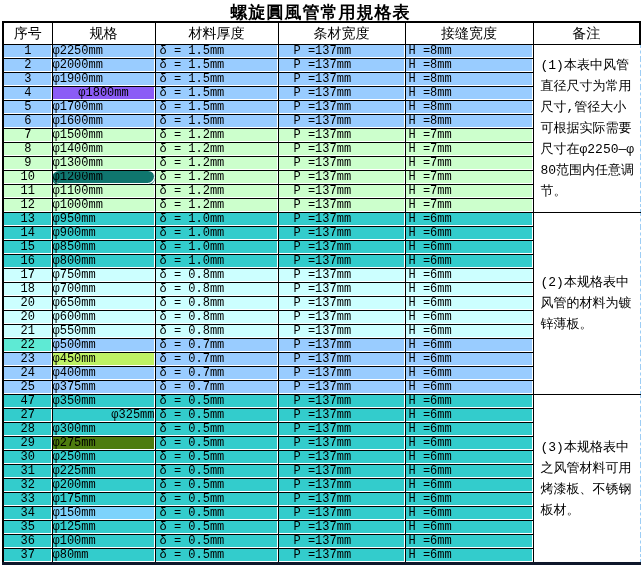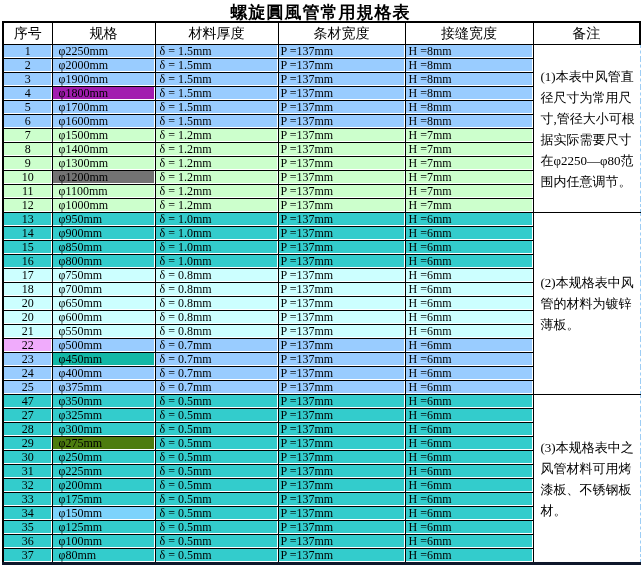--- a/index.html
+++ b/index.html
@@ -1,21 +1,21 @@
 <!DOCTYPE html>
 <html><head>
 <meta charset="utf-8">
 <style>
   html,body { margin:0; padding:0; background:#ffffff; }
   body {
     width:641px; height:565px; overflow:hidden;
     font-family:"Liberation Serif","DejaVu Serif",serif;
     color:#000;
   }
-  .page { position:relative; width:641px; height:423px; background:#fff; }
+  .page { position:relative; width:641px; height:423px; background:#fff;font-family:Liberation Mono, monospace; }
   .title {
     position:absolute; top:1px; left:0; width:641px;
     text-align:center; font-size:17px; font-weight:bold;
     letter-spacing:1px;
   }
   table.spec {
     position:absolute; top:21px; left:2px;
     border-collapse:collapse; table-layout:fixed;
     border-left:2px solid #000; border-top:2px solid #000; border-bottom:4px solid #0f172a;
   }
@@ -32,23 +32,23 @@
     padding:0; overflow:hidden; white-space:nowrap;
   }
   th.last { border-right:2px solid #000; }
   td {
     border:1px solid #000;
     height:13px; padding:0; font-size:12px; line-height:13px;
     overflow:hidden; white-space:nowrap;
   }
   td.cell { box-shadow: inset -1px -1px 0 #ffffff; }
   td.c-no    { text-align:center; }
-  td.c-spec  { text-align:left; padding-left:6px; }
+  td.c-spec  { text-align:left; }
   td.c-thick { text-align:left; padding-left:4px; }
-  td.c-strip { text-align:left; padding-left:2px; }
+  td.c-strip { text-align:left; padding-left:15px; }
   td.c-seam  { text-align:left; padding-left:3px; }
   td.remark {
     background:#fff; vertical-align:middle;
     border-left:1px solid #000;
     border-right:1px dashed #9dcdf5;
     border-bottom:1px dashed #9dcdf5;
     font-size:13px; line-height:21px;
     padding:2px 4px 2px 7px;
     white-space:normal; word-break:break-all; text-align:left;
   }
@@ -97,21 +97,21 @@
         </tr>
         <tr>
           <td class="cell c-no" style="background: rgb(153, 204, 255);">3</td>
           <td class="cell c-spec" style="background: rgb(153, 204, 255);">φ1900mm</td>
           <td class="cell c-thick" style="background: rgb(153, 204, 255);">δ = 1.5mm</td>
           <td class="cell c-strip" style="background: rgb(153, 204, 255);">P =137mm</td>
           <td class="cell c-seam" style="background: rgb(153, 204, 255);">H =8mm</td>
         </tr>
         <tr>
           <td class="cell c-no" style="background: rgb(153, 204, 255);">4</td>
-          <td class="cell c-spec" style="background: #a21caf;">φ1800mm</td>
+          <td class="cell c-spec" style="background: #8b5cf6; text-align: center;">φ1800mm</td>
           <td class="cell c-thick" style="background: rgb(153, 204, 255);">δ = 1.5mm</td>
           <td class="cell c-strip" style="background: rgb(153, 204, 255);">P =137mm</td>
           <td class="cell c-seam" style="background: rgb(153, 204, 255);">H =8mm</td>
         </tr>
         <tr>
           <td class="cell c-no" style="background: rgb(153, 204, 255);">5</td>
           <td class="cell c-spec" style="background: rgb(153, 204, 255);">φ1700mm</td>
           <td class="cell c-thick" style="background: rgb(153, 204, 255);">δ = 1.5mm</td>
           <td class="cell c-strip" style="background: rgb(153, 204, 255);">P =137mm</td>
           <td class="cell c-seam" style="background: rgb(153, 204, 255);">H =8mm</td>
@@ -139,21 +139,21 @@
         </tr>
         <tr>
           <td class="cell c-no" style="background: rgb(204, 255, 204);">9</td>
           <td class="cell c-spec" style="background: rgb(204, 255, 204);">φ1300mm</td>
           <td class="cell c-thick" style="background: rgb(204, 255, 204);">δ = 1.2mm</td>
           <td class="cell c-strip" style="background: rgb(204, 255, 204);">P =137mm</td>
           <td class="cell c-seam" style="background: rgb(204, 255, 204);">H =7mm</td>
         </tr>
         <tr>
           <td class="cell c-no" style="background: rgb(204, 255, 204);">10</td>
-          <td class="cell c-spec" style="background: #737373;">φ1200mm</td>
+          <td class="cell c-spec" style="background: #0f766e; border-radius: 7px;">φ1200mm</td>
           <td class="cell c-thick" style="background: rgb(204, 255, 204);">δ = 1.2mm</td>
           <td class="cell c-strip" style="background: rgb(204, 255, 204);">P =137mm</td>
           <td class="cell c-seam" style="background: rgb(204, 255, 204);">H =7mm</td>
         </tr>
         <tr>
           <td class="cell c-no" style="background: rgb(204, 255, 204);">11</td>
           <td class="cell c-spec" style="background: rgb(204, 255, 204);">φ1100mm</td>
           <td class="cell c-thick" style="background: rgb(204, 255, 204);">δ = 1.2mm</td>
           <td class="cell c-strip" style="background: rgb(204, 255, 204);">P =137mm</td>
           <td class="cell c-seam" style="background: rgb(204, 255, 204);">H =7mm</td>
@@ -223,29 +223,29 @@
           <td class="cell c-seam" style="background: rgb(204, 255, 255);">H =6mm</td>
         </tr>
         <tr>
           <td class="cell c-no" style="background: rgb(204, 255, 255);">21</td>
           <td class="cell c-spec" style="background: rgb(204, 255, 255);">φ550mm</td>
           <td class="cell c-thick" style="background: rgb(204, 255, 255);">δ = 0.8mm</td>
           <td class="cell c-strip" style="background: rgb(204, 255, 255);">P =137mm</td>
           <td class="cell c-seam" style="background: rgb(204, 255, 255);">H =6mm</td>
         </tr>
         <tr>
-          <td class="cell c-no" style="background: #f0abfc;">22</td>
+          <td class="cell c-no" style="background: #5eead4;">22</td>
           <td class="cell c-spec" style="background: rgb(153, 204, 255);">φ500mm</td>
           <td class="cell c-thick" style="background: rgb(153, 204, 255);">δ = 0.7mm</td>
           <td class="cell c-strip" style="background: rgb(153, 204, 255);">P =137mm</td>
           <td class="cell c-seam" style="background: rgb(153, 204, 255);">H =6mm</td>
         </tr>
         <tr>
           <td class="cell c-no" style="background: rgb(153, 204, 255);">23</td>
-          <td class="cell c-spec" style="background: #14b8a6;">φ450mm</td>
+          <td class="cell c-spec" style="background: #bef264;">φ450mm</td>
           <td class="cell c-thick" style="background: rgb(153, 204, 255);">δ = 0.7mm</td>
           <td class="cell c-strip" style="background: rgb(153, 204, 255);">P =137mm</td>
           <td class="cell c-seam" style="background: rgb(153, 204, 255);">H =6mm</td>
         </tr>
         <tr>
           <td class="cell c-no" style="background: rgb(153, 204, 255);">24</td>
           <td class="cell c-spec" style="background: rgb(153, 204, 255);">φ400mm</td>
           <td class="cell c-thick" style="background: rgb(153, 204, 255);">δ = 0.7mm</td>
           <td class="cell c-strip" style="background: rgb(153, 204, 255);">P =137mm</td>
           <td class="cell c-seam" style="background: rgb(153, 204, 255);">H =6mm</td>
@@ -260,21 +260,21 @@
         <tr>
           <td class="cell c-no" style="background: rgb(51, 204, 204);">47</td>
           <td class="cell c-spec" style="background: rgb(51, 204, 204);">φ350mm</td>
           <td class="cell c-thick" style="background: rgb(51, 204, 204);">δ = 0.5mm</td>
           <td class="cell c-strip" style="background: rgb(51, 204, 204);">P =137mm</td>
           <td class="cell c-seam" style="background: rgb(51, 204, 204);">H =6mm</td>
           <td class="remark remark-last" rowspan="12">(3)本规格表中之风管材料可用烤漆板、不锈钢板材。</td>
         </tr>
         <tr>
           <td class="cell c-no" style="background: rgb(51, 204, 204);">27</td>
-          <td class="cell c-spec" style="background: rgb(51, 204, 204);">φ325mm</td>
+          <td class="cell c-spec" style="background: rgb(51, 204, 204); text-align: right;">φ325mm</td>
           <td class="cell c-thick" style="background: rgb(51, 204, 204);">δ = 0.5mm</td>
           <td class="cell c-strip" style="background: rgb(51, 204, 204);">P =137mm</td>
           <td class="cell c-seam" style="background: rgb(51, 204, 204);">H =6mm</td>
         </tr>
         <tr>
           <td class="cell c-no" style="background: rgb(51, 204, 204);">28</td>
           <td class="cell c-spec" style="background: rgb(51, 204, 204);">φ300mm</td>
           <td class="cell c-thick" style="background: rgb(51, 204, 204);">δ = 0.5mm</td>
           <td class="cell c-strip" style="background: rgb(51, 204, 204);">P =137mm</td>
           <td class="cell c-seam" style="background: rgb(51, 204, 204);">H =6mm</td>

